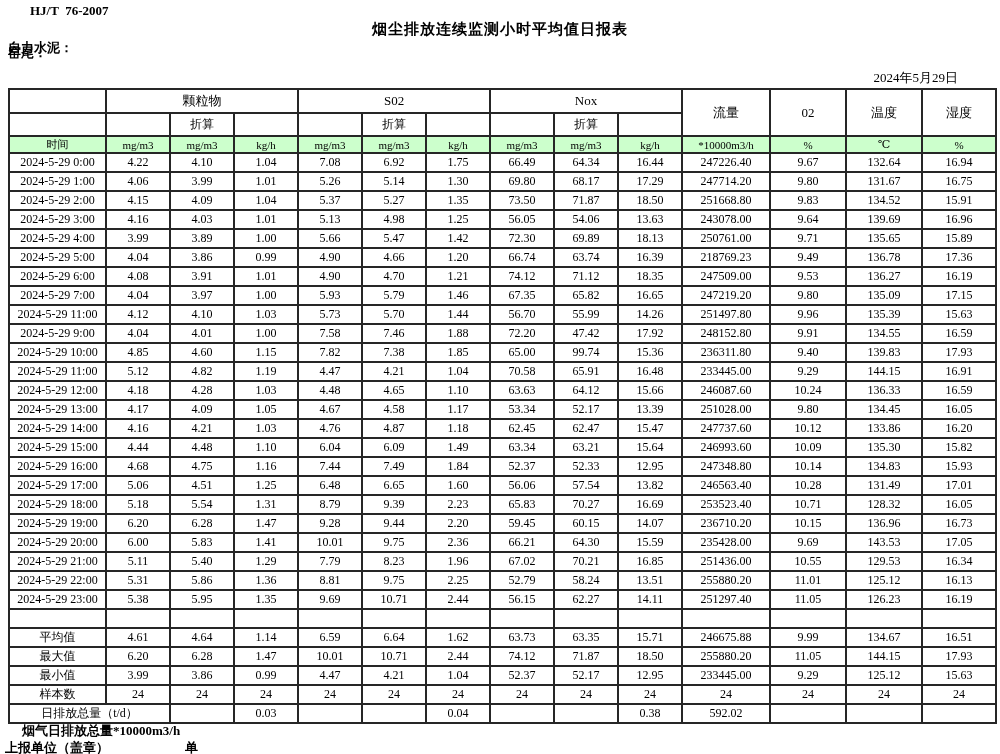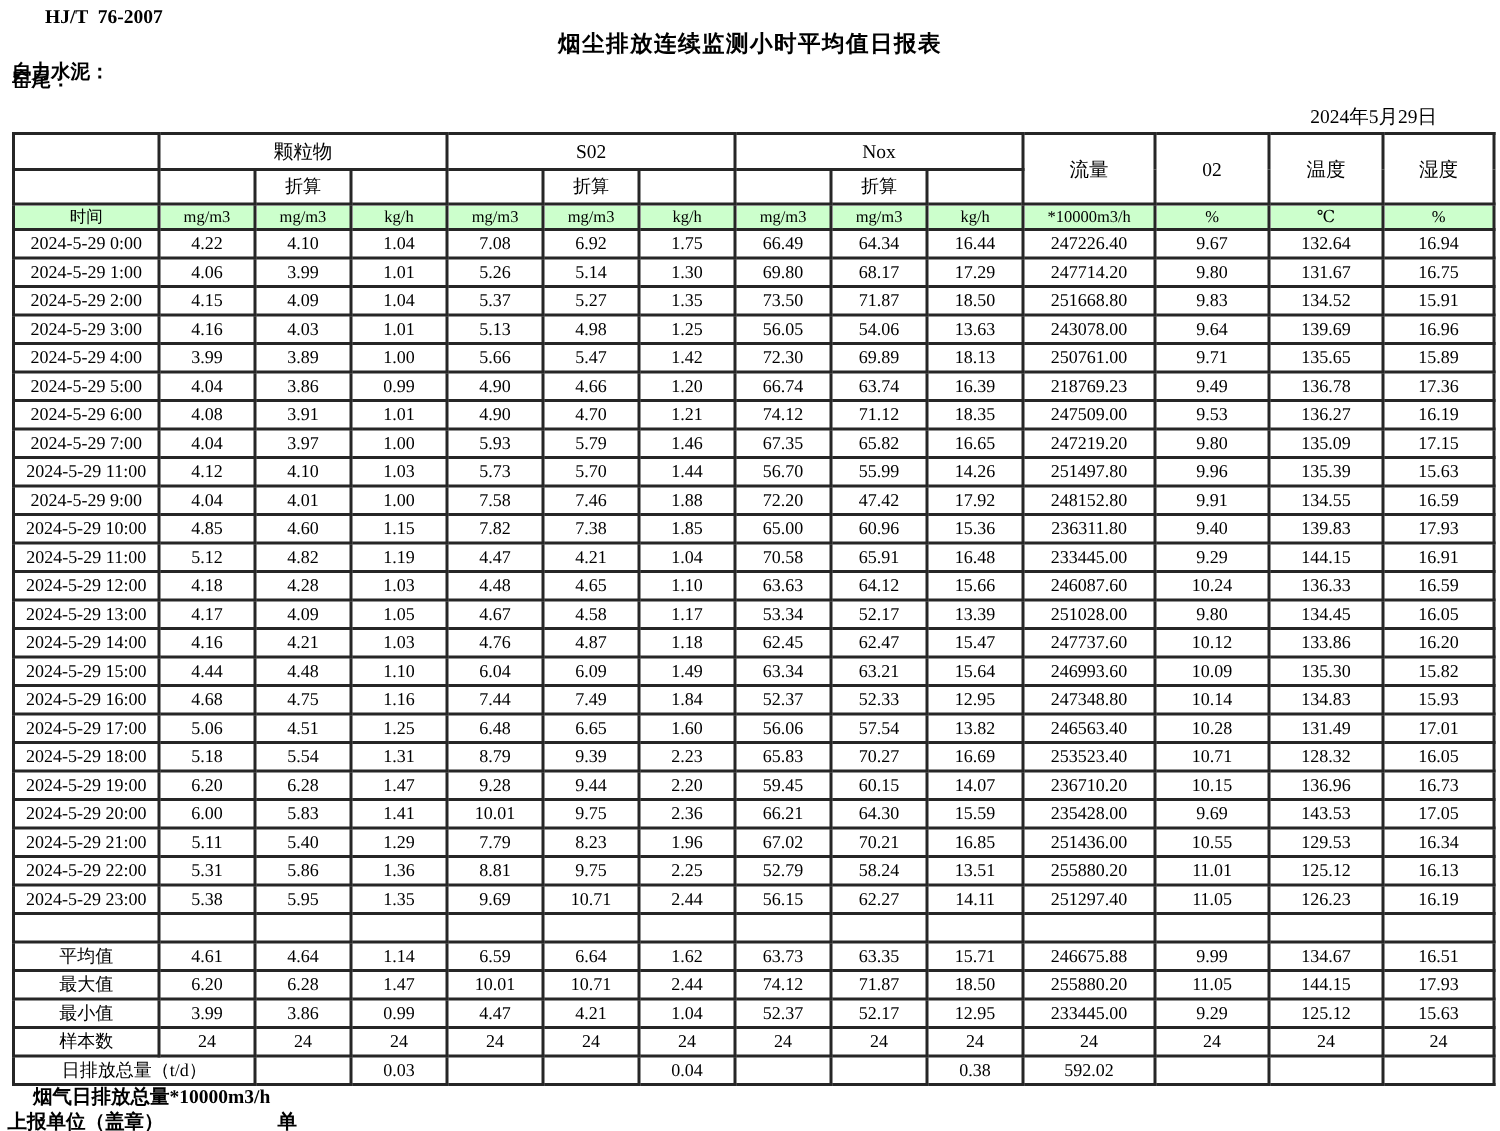--- a/index.html
+++ b/index.html
@@ -269,21 +269,21 @@
         </tr>
         <tr>
           <td>2024-5-29 10:00</td>
           <td>4.85</td>
           <td>4.60</td>
           <td>1.15</td>
           <td>7.82</td>
           <td>7.38</td>
           <td>1.85</td>
           <td>65.00</td>
-          <td>60.96</td>
+          <td>99.74</td>
           <td>15.36</td>
           <td>236311.80</td>
           <td>9.40</td>
           <td>139.83</td>
           <td>17.93</td>
         </tr>
         <tr>
           <td>2024-5-29 11:00</td>
           <td>5.12</td>
           <td>4.82</td>

